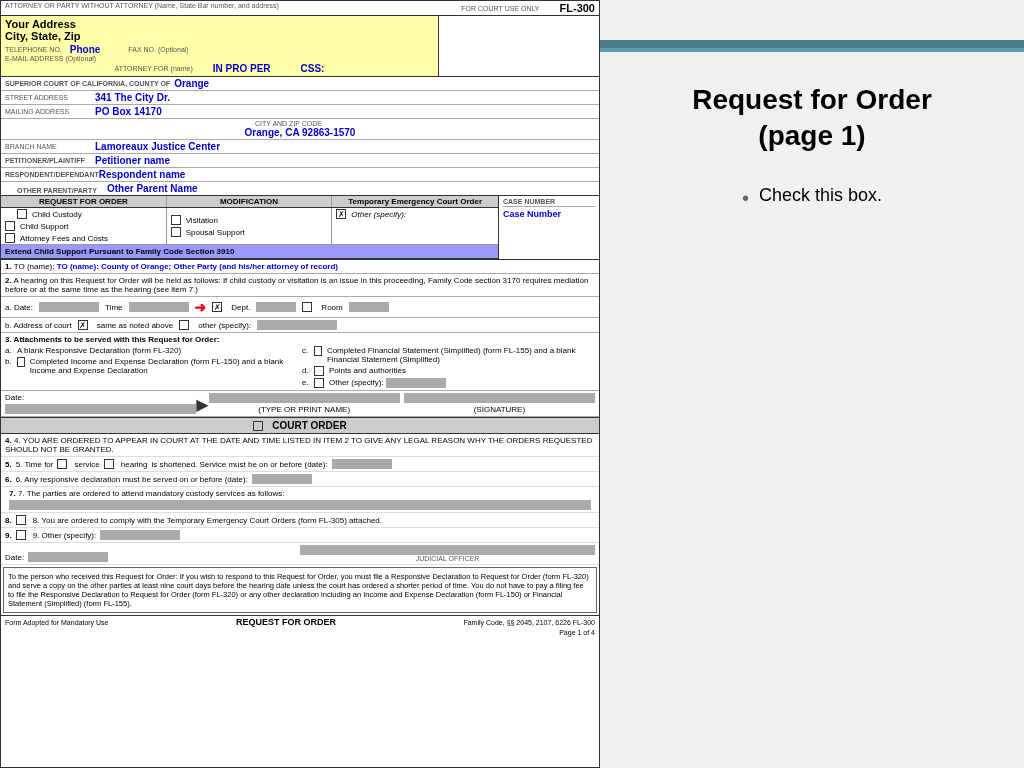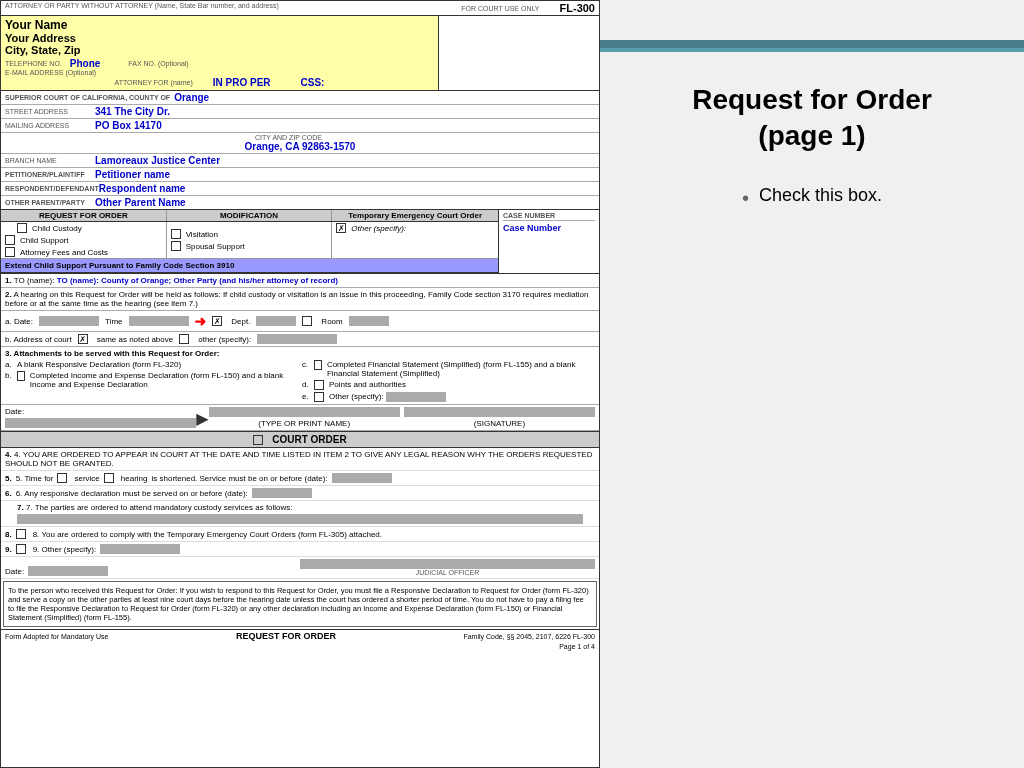--- a/index.html
+++ b/index.html
@@ -95,21 +95,20 @@
   <div style="display:flex; justify-content:space-between; border-bottom:1px solid #333; font-size:9px; padding:1px 4px;">
     <span style="font-size:7px; color:#555;">ATTORNEY OR PARTY WITHOUT ATTORNEY (Name, State Bar number, and address)</span>
     <div style="display:flex; gap:20px; align-items:center;">
       <span style="font-size:7px; color:#555;">FOR COURT USE ONLY</span>
       <span style="font-weight:bold; font-size:11px;">FL-300</span>
     </div>
   </div>
 
   <div style="display:flex; border-bottom:1px solid #333;">
     <div style="flex:1; background:#ffffaa; padding:2px 4px; border-right:1px solid #333;">
-      <div style="font-size:12px; font-weight:bold; color:#000;">Your Name</div>
       <div style="font-size:11px; font-weight:bold; color:#000;">Your Address</div>
       <div style="font-size:11px; font-weight:bold; color:#000;">City, State, Zip</div>
       <div style="display:flex; gap:8px; margin-top:2px; align-items:center;">
         <span style="font-size:7px; color:#555;">TELEPHONE NO.</span>
         <span style="font-size:10px; font-weight:bold; color:#0000cc;">Phone</span>
         <span style="font-size:7px; color:#555; margin-left:20px;">FAX NO. (Optional)</span>
       </div>
       <div style="font-size:7px; color:#555;">E-MAIL ADDRESS (Optional)</div>
       <div style="display:flex; gap:20px; align-items:center; margin-top:1px;justify-content:center;">
         <span style="font-size:7px; color:#555;">ATTORNEY FOR (name)</span>
@@ -142,21 +141,21 @@
       <span style="font-size:10px; font-weight:bold; color:#0000cc;">Lamoreaux Justice Center</span>
     </div>
     <div style="display:flex; align-items:center; padding:1px 4px; border-bottom:1px solid #aaa;">
       <span style="font-size:7px; color:#555; min-width:90px; font-weight:bold; text-transform:uppercase;">PETITIONER/PLAINTIFF</span>
       <span style="font-size:10px; font-weight:bold; color:#0000cc;">Petitioner name</span>
     </div>
     <div style="display:flex; align-items:center; padding:1px 4px; border-bottom:1px solid #aaa;">
       <span style="font-size:7px; color:#555; min-width:90px; font-weight:bold; text-transform:uppercase;">RESPONDENT/DEFENDANT</span>
       <span style="font-size:10px; font-weight:bold; color:#0000cc;">Respondent name</span>
     </div>
-    <div style="display:flex; align-items:center; padding:1px 4px;">
+    <div style="display:flex; align-items:flex-end; padding:1px 16px;">
       <span style="font-size:7px; color:#555; min-width:90px; font-weight:bold; text-transform:uppercase;">OTHER PARENT/PARTY</span>
       <span style="font-size:10px; font-weight:bold; color:#0000cc;">Other Parent Name</span>
     </div>
   </div>
 
   <div style="display:flex; border-bottom:1px solid #333;">
     <div style="flex:1; border-right:1px solid #333;">
 
       <div style="display:grid; grid-template-columns:1fr 1fr 1fr; border-bottom:1px solid #333;">
         <div style="background:#ccc; font-weight:bold; font-size:8px; padding:1px 4px; border-right:1px solid #999; text-align:center;">REQUEST FOR ORDER</div>
@@ -311,21 +310,21 @@
     <span>is shortened. Service must be on or before (date):</span>
     <span class="gray-bar" style="width:60px;"></span>
   </div>
 
   <div style="font-size:8px; padding:2px 4px; border-bottom:1px solid #ddd; display:flex; gap:4px; align-items:center;">
     <span style="font-weight:bold;">6.</span>
     <span>6.   Any responsive declaration must be served on or before (date):</span>
     <span class="gray-bar" style="width:60px;"></span>
   </div>
 
-  <div style="font-size:8px; padding:2px 16px; border-bottom:1px solid #ddd;">
+  <div style="font-size:8px; padding:2px 8px; border-bottom:1px solid #ddd;">
     <span style="font-weight:bold;">7.</span>
     <span>7.   The parties are ordered to attend mandatory custody services as follows:</span>
     <div style="margin-top:2px;">
         <span class="gray-bar" style="width:100%; height:10px; display:block;"></span>
       </div>
   </div>
 
   <div style="font-size:8px; padding:2px 4px; border-bottom:1px solid #ddd; display:flex; gap:4px; align-items:center;">
     <span style="font-weight:bold;">8.</span>
     <span class="checkbox"></span>

